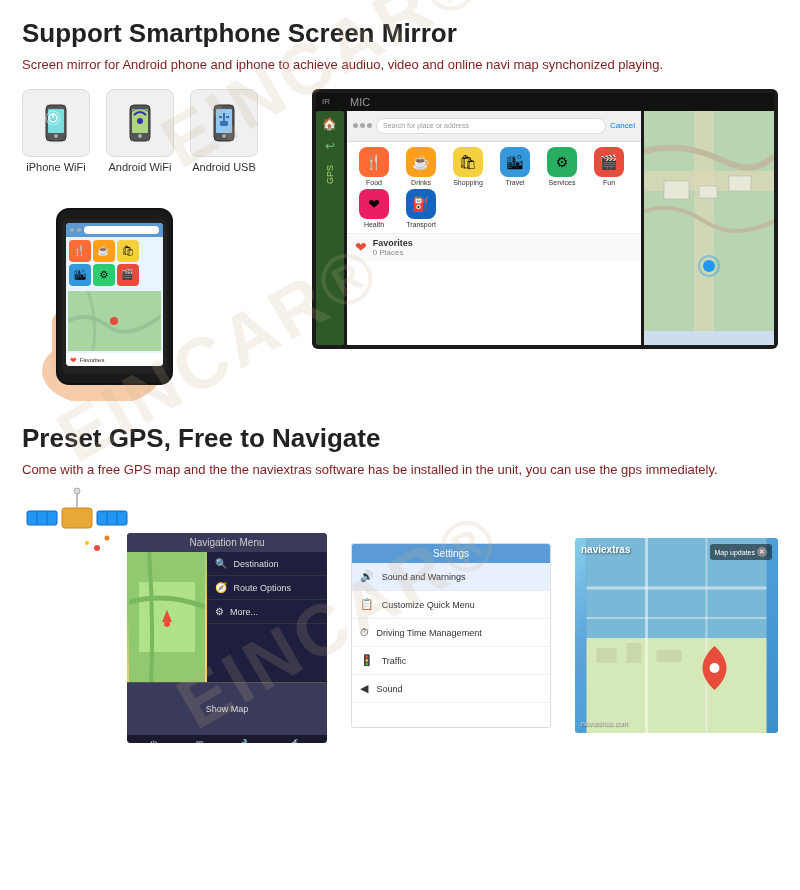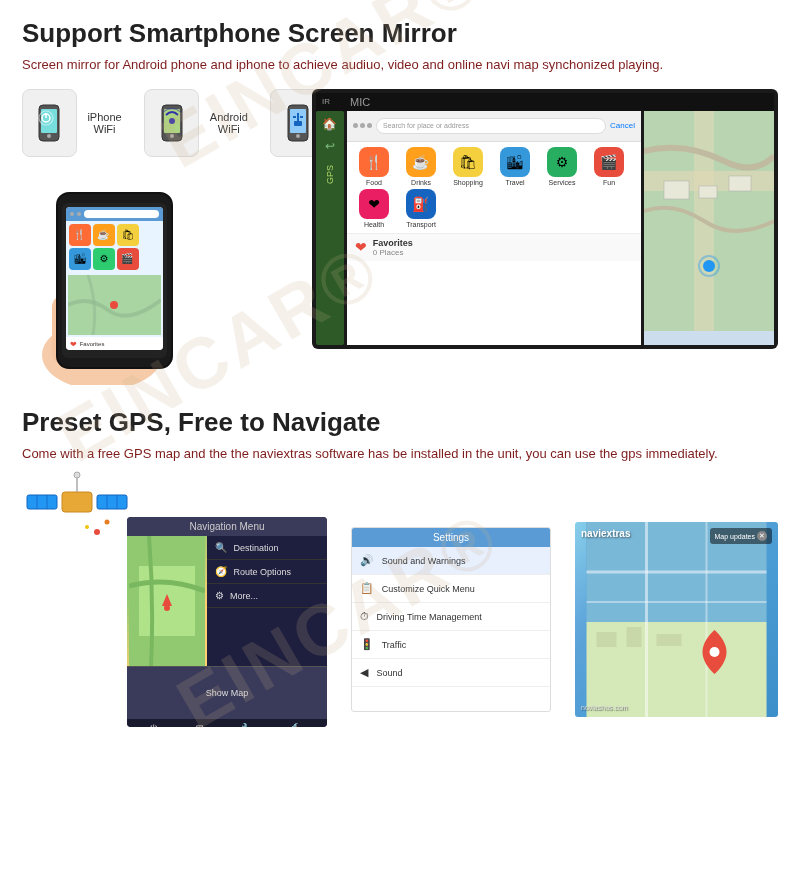--- a/index.html
+++ b/index.html
@@ -51,21 +51,21 @@
 
     
     .connection-row {
       display: flex;
       gap: 16px;
       align-items: flex-end;
       margin-bottom: 0;
     }
     .conn-item {
       display: flex;
-      flex-direction: row;
+      flex-direction: column;
       align-items: center;
       gap: 4px;
     }
     .conn-icon-box {
       width: 68px;
       height: 68px;
       background: #f0f0f0;
       border-radius: 8px;
       display: flex;
       align-items: center;

